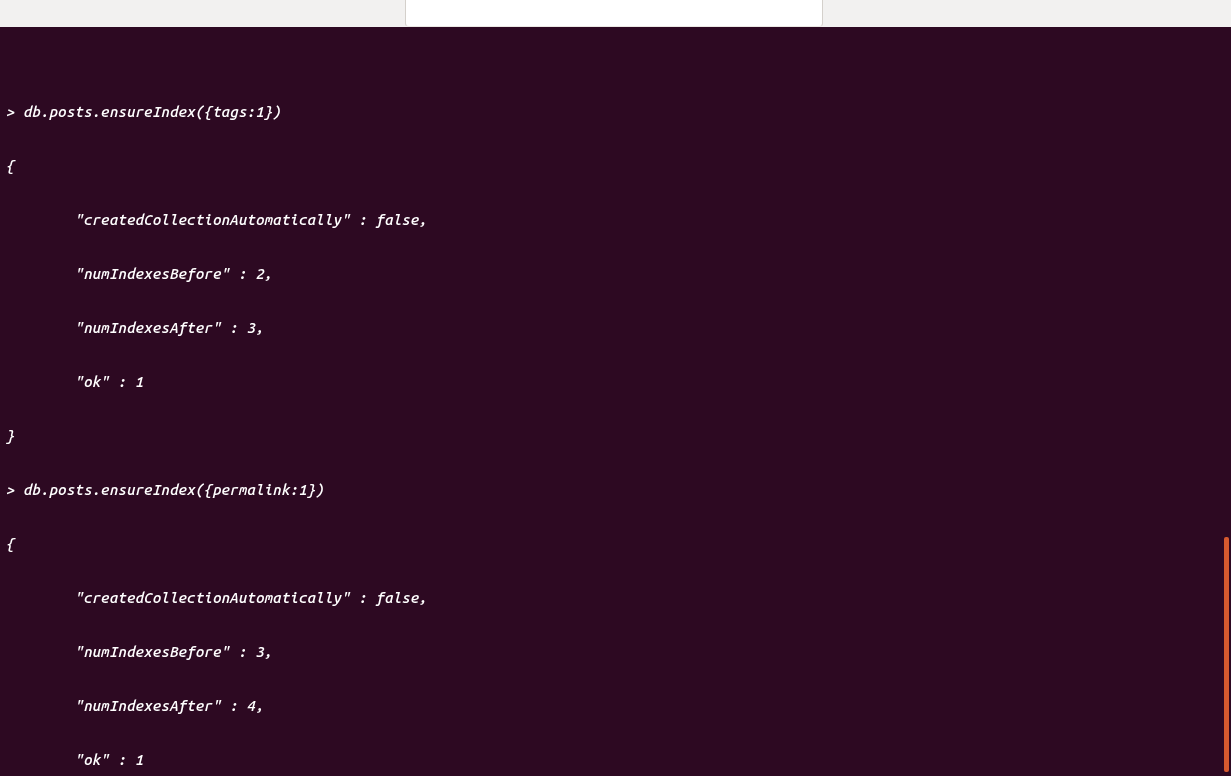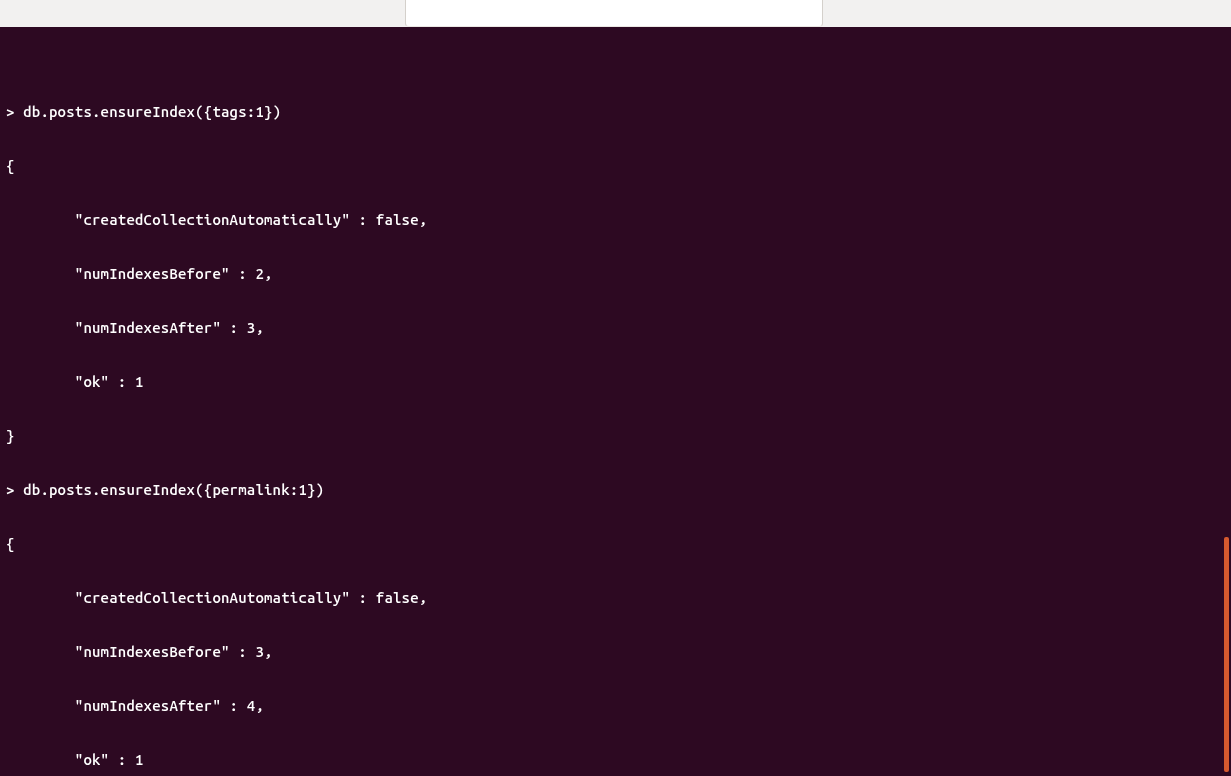--- a/index.html
+++ b/index.html
@@ -1,15 +1,15 @@
 <!DOCTYPE html>
 <html><head>
 <meta charset="utf-8">
 <style>
-  * { margin: 0; padding: 0; box-sizing: border-box; }
+  * { margin: 0; padding: 0; box-sizing: border-box; font-style: italic; }
   html, body { width: 1231px; height: 776px; overflow: hidden; }
   body {
     font-family: "Ubuntu Mono", "DejaVu Sans Mono", "Consolas", monospace;
     font-size: 15px;
     background: #f2f1f0;
   }
   .titlebar-area {
     height: 27px;
     background: #f2f1f0;
     position: relative;

